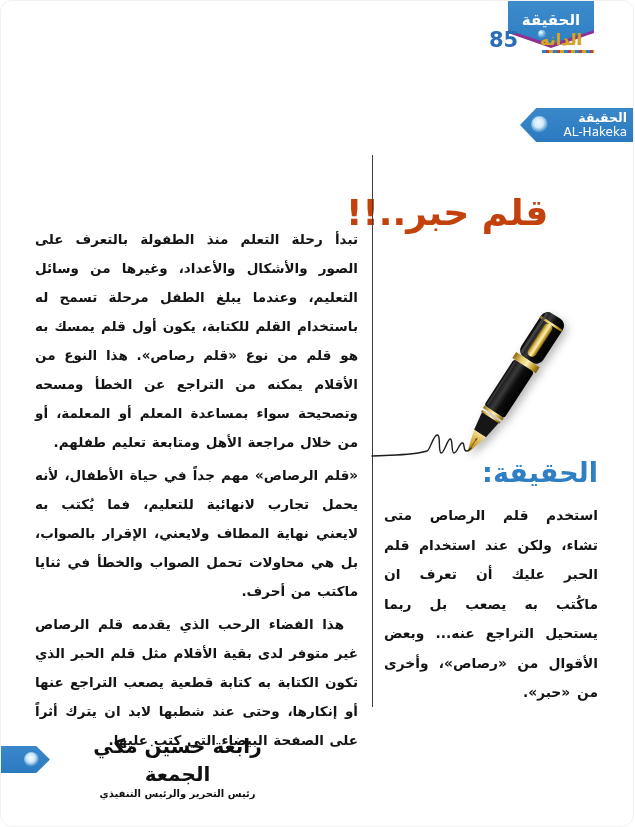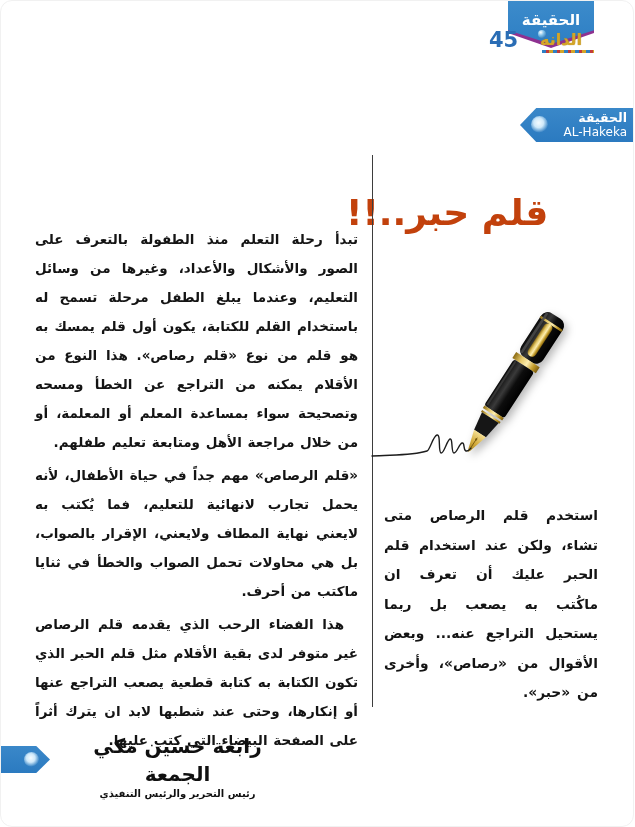--- a/index.html
+++ b/index.html
@@ -112,21 +112,21 @@
 
 <div id="page">
 
   <div class="corner-badge">
     <div class="trim"></div>
     <div class="face">
       <span>الحقيقة</span>
     </div>
   </div>
 
-  <div class="page-number">45</div>
+  <div class="page-number">85</div>
 
   <div class="magazine-logo">
     <span class="logo-orb"></span>
     <div class="logo-text">الدانه</div>
     <div class="logo-bar"></div>
   </div>
 
   <div class="section-tab">
     <span class="glow"></span>
     <div class="tab-text">
@@ -180,20 +180,21 @@
       <circle cx="82" cy="151" r="1.1" fill="#7a5c10"></circle>
       <rect x="71.5" y="6" width="2.5" height="48" rx="1.2" fill="#4a4a4a" opacity="0.85"></rect>
       <rect x="71.5" y="64" width="2" height="52" fill="#3c3c3c" opacity="0.85"></rect>
     </g>
   </svg>
 
   <svg class="squiggle-svg" width="105" height="38" viewBox="0 0 105 38" xmlns="http://www.w3.org/2000/svg">
     <path d="M1,29 C20,27.5 40,29 56,24 C59,23 62,9 66,8 C70,7 67,25 70,26 C73,27 76,13 79,12 C82,11 80,26 83,26 C86,26 88,17 91,16 C94,15 92,25 96,24 C98,23.5 99,22 100,21" fill="none" stroke="#1d1d1d" stroke-width="1.4" stroke-linecap="round"></path>
   </svg>
 
+  <div class="sidebar-heading">الحقيقة:</div>
   <div class="sidebar-text">استخدم قلم الرصاص متى تشاء، ولكن عند استخدام قلم الحبر عليك أن تعرف ان ماكُتب به يصعب بل ربما يستحيل التراجع عنه... وبعض الأقوال من «رصاص»، وأخرى من «حبر».</div>
 
   <div class="footer-tab">
     <span class="glow"></span>
   </div>
   <div class="author-block">
     <div class="author-name">رابعة حسين مكي الجمعة</div>
     <div class="author-role">رئيس التحرير والرئيس التنفيذي</div>
   </div>
 

